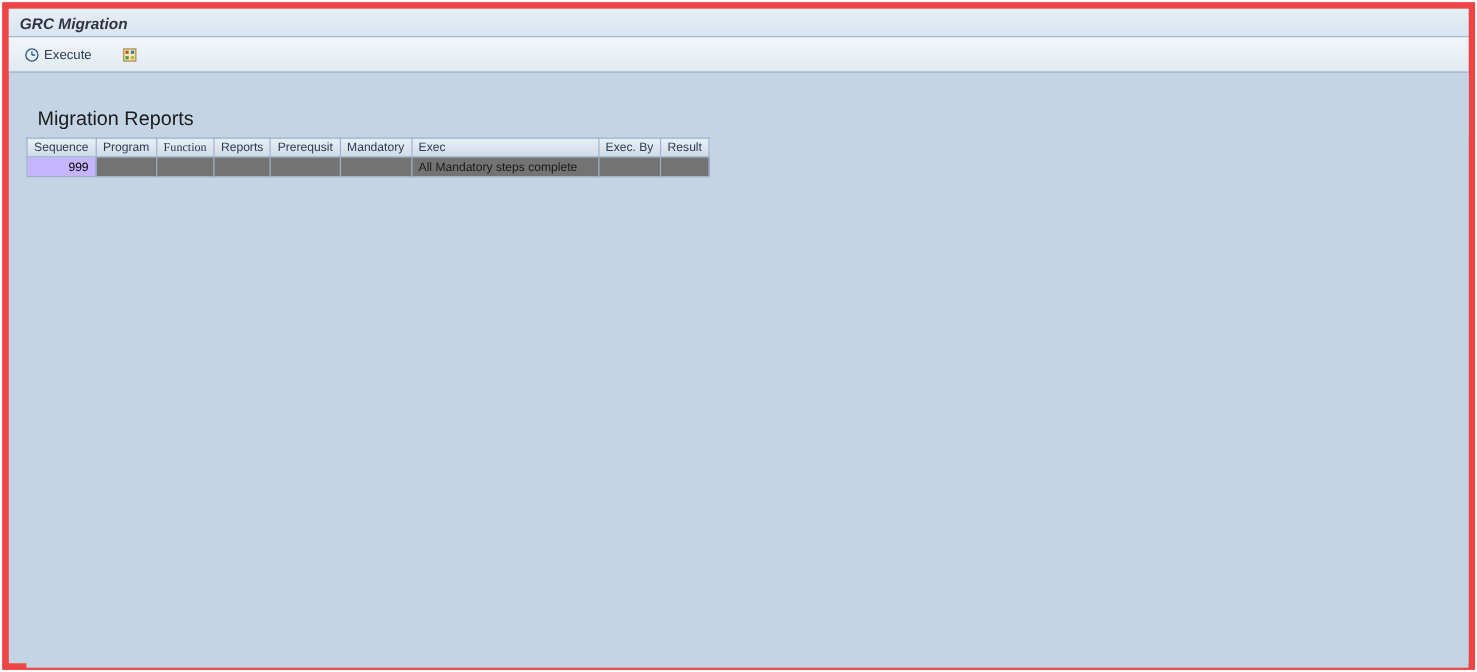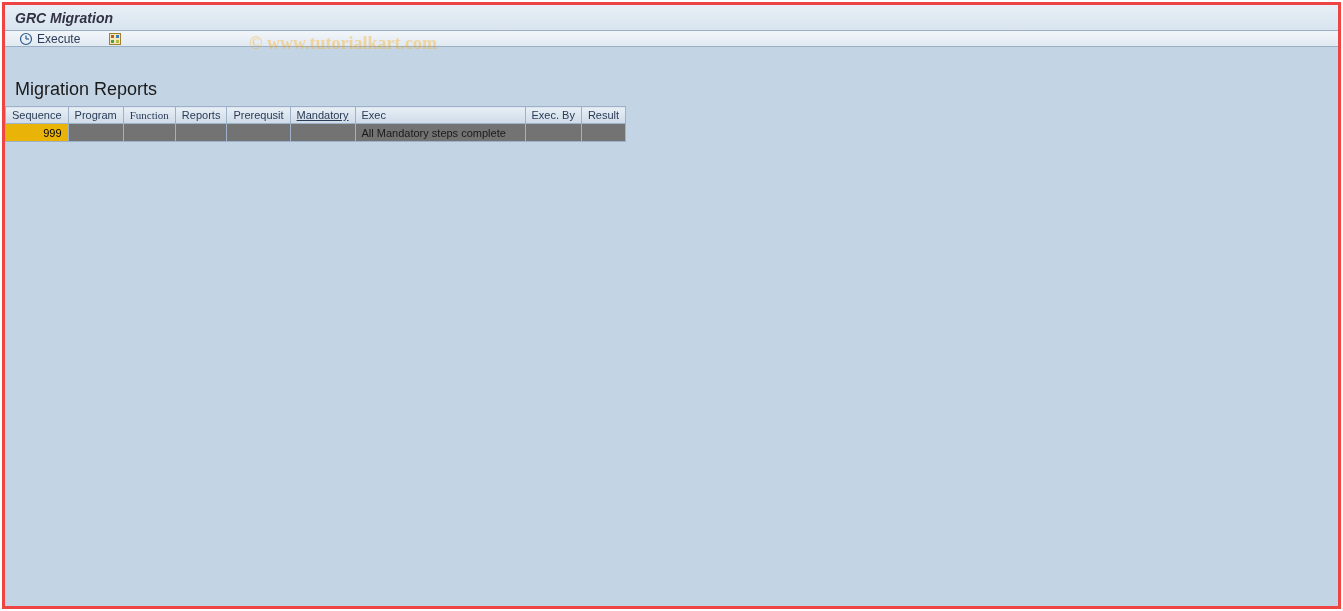--- a/index.html
+++ b/index.html
@@ -9,21 +9,21 @@
     }
     body {
       font-family: Arial, Helvetica, sans-serif;
       font-size: 12px;
       background: #ffffff;
       width: 1343px;
       height: 611px;
       overflow: hidden;
     }
     .outer-border {
-      border: 3px solid #ef4444;
+      border: 6px solid #ef4444;
       width: 1339px;
       height: 607px;
       margin: 2px;
       background: #c3d4e4;
     }
     .title-bar {
       background: linear-gradient(to bottom, #e8eff6 0%, #d8e4ef 100%);
       border-bottom: 1px solid #9aaec4;
       padding: 5px 10px;
       height: 26px;
@@ -33,21 +33,21 @@
     .title-bar-text {
       font-weight: bold;
       font-style: italic;
       color: #333344;
       font-size: 14px;
     }
     .toolbar {
       background: linear-gradient(to bottom, #f2f6fa 0%, #e1e9f1 100%);
       border-bottom: 1px solid #9aaec4;
       padding: 4px 10px;
-      height: 16px;
+      height: 32px;
       display: flex;
       align-items: center;
       gap: 20px;
       position: relative;
     }
     .toolbar-button {
       display: inline-flex;
       align-items: center;
       gap: 4px;
       color: #2a3b55;
@@ -107,36 +107,37 @@
     .grid td {
       border: 1px solid #9db2c8;
       padding: 1px 6px;
       font-size: 11px;
       color: #1a1a1a;
       height: 18px;
       background: #737373;
       white-space: nowrap;
     }
     .grid td.seq-cell {
-      background: #eab308;
+      background: #c4b5fd;
       text-align: right;
       color: #000;
     }
     .col-sequence { width: 60px; }
     .col-program { width: 50px; }
     .col-function { width: 52px; font-family: Liberation Serif, serif; }
     .col-activity { width: 46px; }
     .col-prerequisit { width: 62px; }
-    .col-mandatory { width: 62px; text-decoration: underline; }
+    .col-mandatory { width: 62px; }
     .col-title { width: 170px; }
     .col-execby { width: 50px; }
     .col-result { width: 42px; }
     .body-area {
       background: #c3d4e4;
       height: calc(100% - 54px);
+      margin-left: 16px;
     }
   </style>
 </head>
 <body>
 
 <div class="outer-border">
   <div class="title-bar">
     <span class="title-bar-text">GRC Migration</span>
   </div>
   <div class="toolbar">
@@ -154,21 +155,20 @@
       <span class="layout-icon">
         <svg viewBox="0 0 14 14" width="14" height="14">
           <rect x="1.5" y="1.5" width="11" height="11" fill="#f6e9b8" stroke="#a08030" stroke-width="1"></rect>
           <rect x="3" y="3" width="3" height="3" fill="#b85c2c"></rect>
           <rect x="8" y="3" width="3" height="3" fill="#3c7ab8"></rect>
           <rect x="3" y="8" width="3" height="3" fill="#4c9c4c"></rect>
           <rect x="8" y="8" width="3" height="3" fill="#b8b83c"></rect>
         </svg>
       </span>
     </span>
-    <span class="watermark">© www.tutorialkart.com</span>
   </div>
   <div class="body-area">
     <div class="content-spacer"></div>
     <div class="section-header">Migration Reports</div>
     <div class="grid-container">
       <table class="grid">
         <thead>
           <tr>
             <th class="col-sequence">Sequence</th>
             <th class="col-program">Program</th>

